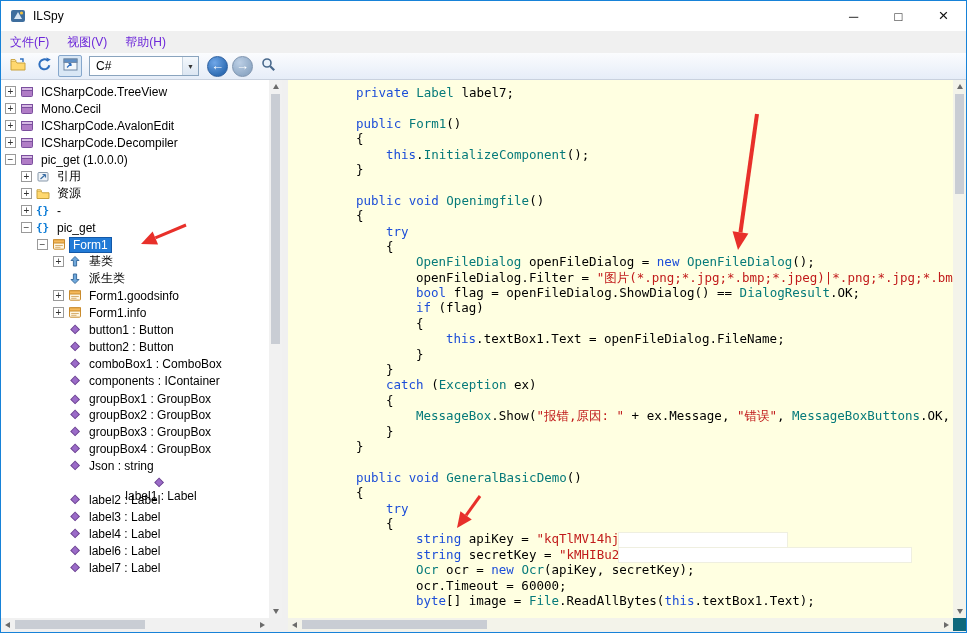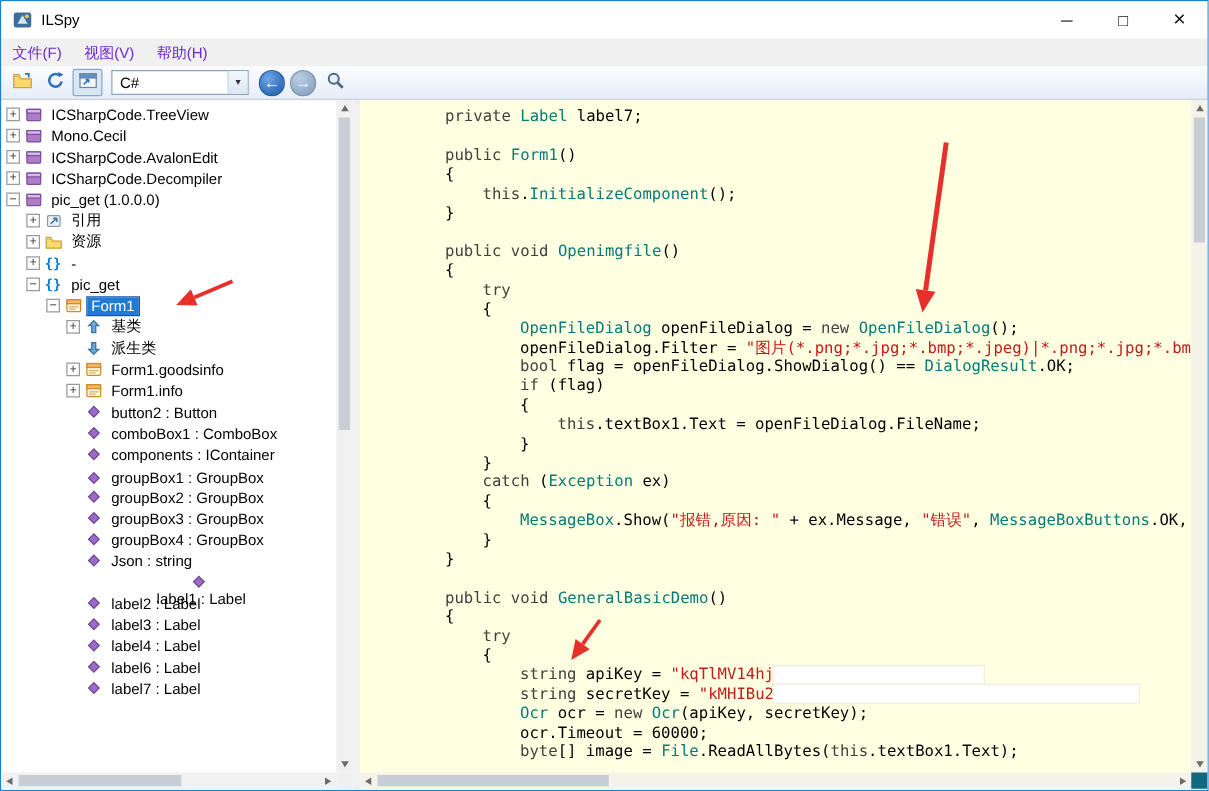--- a/index.html
+++ b/index.html
@@ -35,21 +35,21 @@
   .tree-row{display:flex;align-items:center;height:17px;white-space:nowrap;font-size:12px;}
   .exp{width:11px;height:11px;min-width:11px;border:1px solid #9A9A9A;background:#fff;display:inline-flex;align-items:center;justify-content:center;font-size:10px;line-height:9px;color:#333;margin-right:3px;}
   .exp.none{visibility:hidden;}
   .ticon{width:15px;min-width:15px;height:13px;display:inline-flex;align-items:center;justify-content:center;margin-right:4px;}
   .ns-icon{color:#0B7BD6;font-weight:bold;font-size:11px;font-family:"DejaVu Sans Mono",monospace;}
   .tlabel{color:#000;padding:0 3px;}
   .tree-row.selected .tlabel{background:#217AD6;color:#fff;outline:1px solid #1258A8;}
 
   .code-content{position:absolute;top:0;left:0;right:13px;bottom:13px;overflow:hidden;padding-top:5px;font-family:"DejaVu Sans Mono",monospace;font-size:12.5px;line-height:15.4px;white-space:pre;}
   .code-line{height:15.4px;}
-  .tok-k{color:#404040;}
+  .tok-k{color:#1d4ed8;}
   .tok-t{color:#067A7A;}
   .tok-s{color:#C11B1B;}
   .tok-p{color:#000;text-align:right;}
   .redact{display:inline-block;height:14px;background:#FFFFFF;vertical-align:middle;box-shadow:0 0 0 1px #EFEFE0;}
 
   .vscroll{position:absolute;top:0;right:0;bottom:13px;width:13px;background:#F1F1F1;}
   .hscroll{position:absolute;left:0;right:13px;bottom:0;height:13px;background:#F1F1F1;}
   .sb-thumb-v{position:absolute;left:2px;right:2px;background:#C9CDD4;}
   .sb-thumb-h{position:absolute;top:2px;bottom:2px;background:#C9CDD4;}
   .sb-arr{position:absolute;width:13px;height:13px;display:flex;align-items:center;justify-content:center;}
@@ -276,20 +276,29 @@
             </span>
             <span class="tlabel">Form1.info</span>
           </div>
           <div class="tree-row" style="padding-left: 48px;">
             <span class="exp none"></span>
             <span class="ticon">
               <svg width="14" height="13" viewBox="0 0 14 13">
                 <rect x="4.1" y="3.4" width="6" height="6" transform="rotate(45 7.1 6.4)" fill="#9B6BC8" stroke="#6E4494"></rect>
               </svg>
             </span>
+            <span class="tlabel">button1 : Button</span>
+          </div>
+          <div class="tree-row" style="padding-left: 48px;">
+            <span class="exp none"></span>
+            <span class="ticon">
+              <svg width="14" height="13" viewBox="0 0 14 13">
+                <rect x="4.1" y="3.4" width="6" height="6" transform="rotate(45 7.1 6.4)" fill="#9B6BC8" stroke="#6E4494"></rect>
+              </svg>
+            </span>
             <span class="tlabel">button2 : Button</span>
           </div>
           <div class="tree-row" style="padding-left: 48px;">
             <span class="exp none"></span>
             <span class="ticon">
               <svg width="14" height="13" viewBox="0 0 14 13">
                 <rect x="4.1" y="3.4" width="6" height="6" transform="rotate(45 7.1 6.4)" fill="#9B6BC8" stroke="#6E4494"></rect>
               </svg>
             </span>
             <span class="tlabel">comboBox1 : ComboBox</span>

